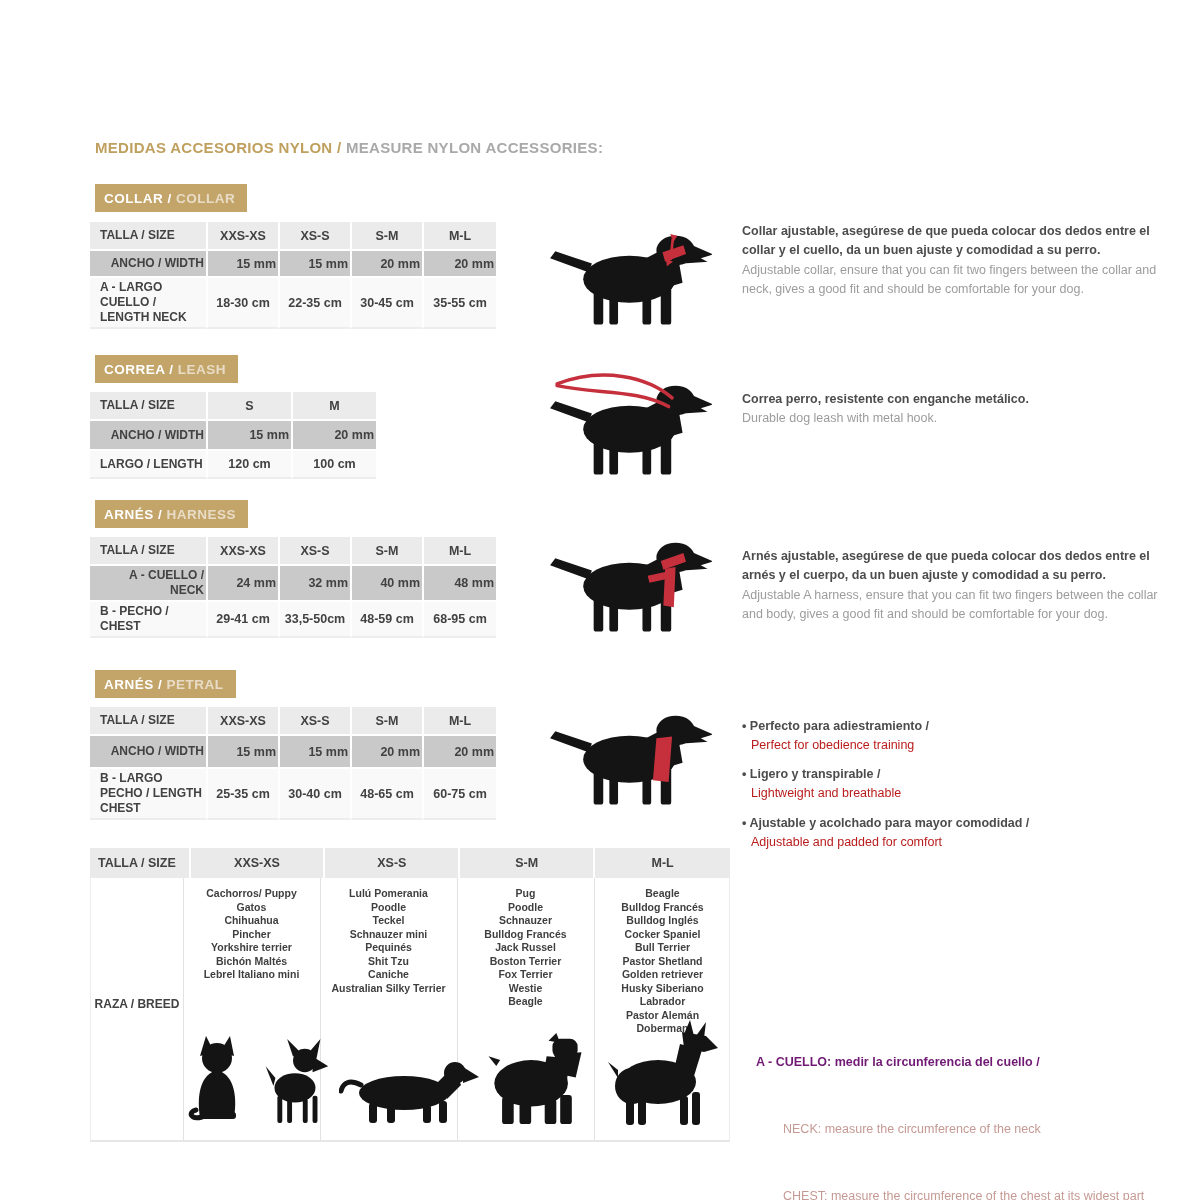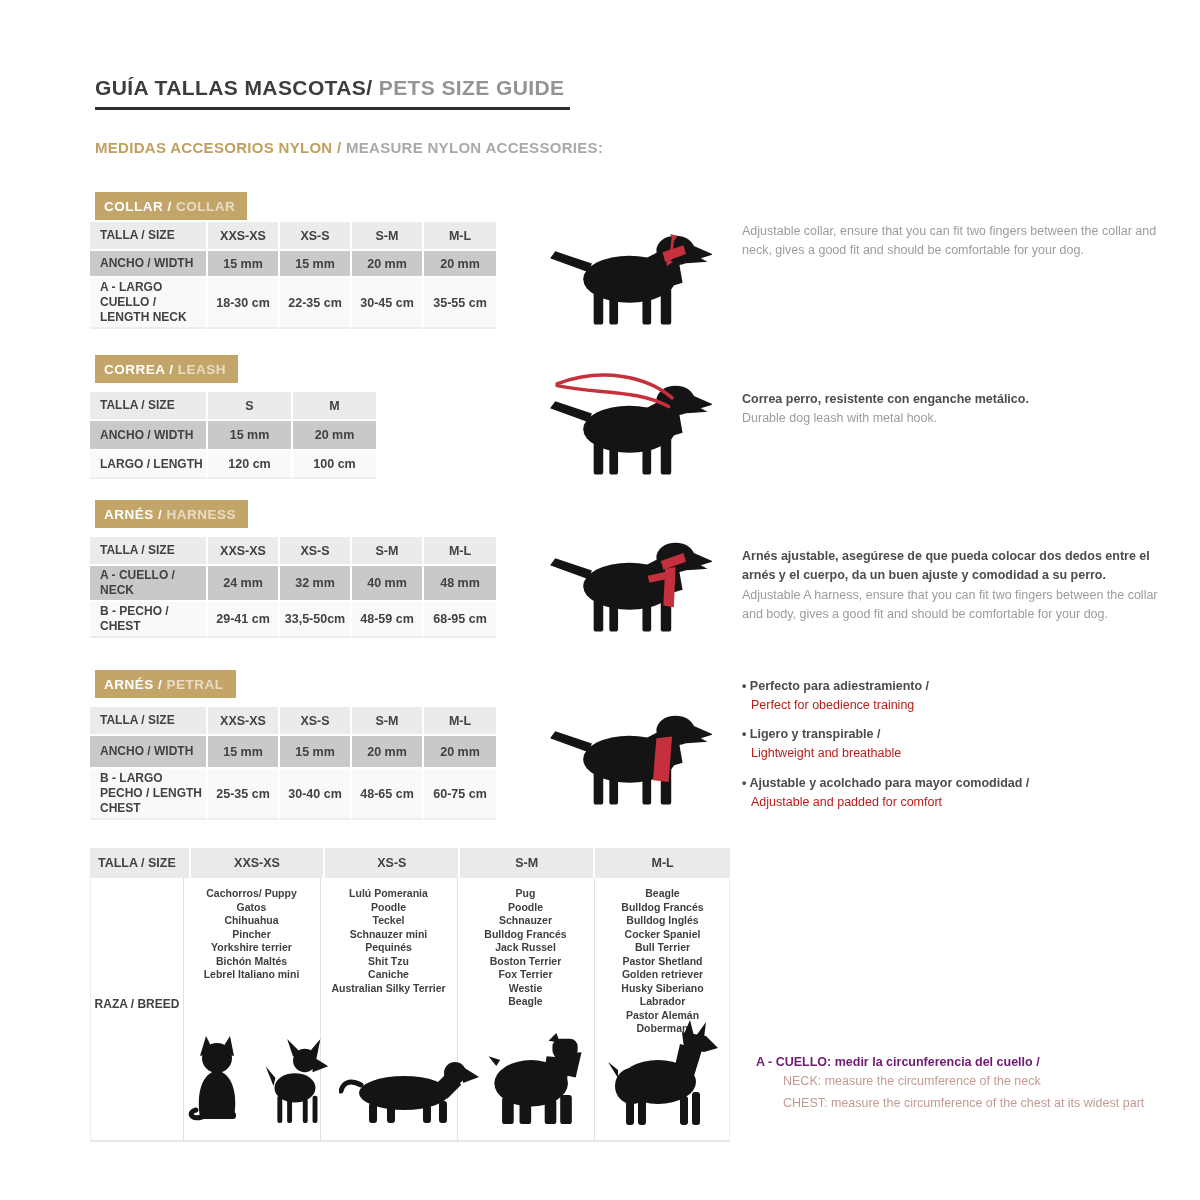--- a/index.html
+++ b/index.html
@@ -17,21 +17,21 @@
   .badge{position:absolute;left:95px;display:inline-block;background:#c3a469;
          padding:5px 12px 5px 9px;}
   .badge-es{font-size:13.5px;font-weight:bold;color:#fff;letter-spacing:.5px;}
   .badge-en{font-size:13.5px;font-weight:bold;color:rgba(255,255,255,.62);letter-spacing:.5px;}
   
   table.size{position:absolute;border-collapse:separate;border-spacing:0;table-layout:fixed;}
   table.size td{font-size:12.5px;font-weight:bold;color:#424242;text-align:center;
                 vertical-align:middle;border-left:2px solid #fff;padding:2px 2px;}
   table.size td.lbl{text-align:left;padding-left:10px;border-left:none;font-size:12px;line-height:1.25;}
   table.size tr.rh td{background:#ebebeb;}
-  table.size tr.rm td{background:#c9c9c9;border-top:2px solid #fff;}
+  table.size tr.rm td{background:#c9c9c9;border-top:2px solid #fff;text-align:right;}
   table.size tr.rb td{background:#f9f9f9;border-top:2px solid #fff;border-bottom:2px solid #ededed;}
   .t-collar tr:nth-child(1){height:27px}.t-collar tr:nth-child(2){height:27px}.t-collar tr:nth-child(3){height:44px}
   .t-leash  tr:nth-child(1){height:27px}.t-leash  tr:nth-child(2){height:30px}.t-leash  tr:nth-child(3){height:30px}
   .t-harn   tr:nth-child(1){height:27px}.t-harn   tr:nth-child(2){height:34px}.t-harn   tr:nth-child(3){height:36px}
   .t-pet    tr:nth-child(1){height:27px}.t-pet    tr:nth-child(2){height:33px}.t-pet    tr:nth-child(3){height:46px}
   
   .desc{position:absolute;width:428px;}
   .desc-es{font-size:12.5px;font-weight:bold;color:#4c4c4c;line-height:1.55;}
   .desc-en{font-size:12.5px;font-weight:normal;color:#9c9c9c;line-height:1.55;}
   .bullets{position:absolute;width:430px;}
@@ -51,21 +51,21 @@
   .vline{position:absolute;top:0;bottom:0;width:1px;background:#e2e2e2;}
   .breed-col{position:absolute;top:9px;width:137px;text-align:center;font-size:10.5px;
              font-weight:bold;color:#3f3f3f;line-height:13.5px;white-space:pre-line;}
   .raza{position:absolute;left:0;top:118px;width:92px;text-align:center;font-size:12px;
         font-weight:bold;color:#424242;line-height:1.4;}
   .sil{position:absolute;}
   
   .notes{position:absolute;left:756px;top:1052px;width:440px;}
   .note{margin-bottom:3px;}
   .note-bold{font-size:12.5px;font-weight:bold;color:#701a75;line-height:1.6;}
-  .note-light{font-size:12.5px;color:#c59a94;line-height:1.5;padding-left:27px;}
+  .note-light{font-size:12.5px;color:#c59a94;line-height:1.5;padding-left:27px;margin-top:48px;}
   svg{display:block;}
 </style>
 </head>
 <body>
 
 <div class="page">
 
   <svg width="0" height="0" style="position:absolute" aria-hidden="true">
     <defs>
       <g id="dog-base" fill="#141414">
@@ -76,28 +76,25 @@
         <polygon points="158,32 192,47 188,56 158,58"></polygon>
         <polygon points="192,48 179,52 190,58" fill="#ffffff"></polygon>
         <rect x="56" y="84" width="11" height="44" rx="3"></rect>
         <rect x="74" y="86" width="10" height="42" rx="3"></rect>
         <rect x="112" y="86" width="10" height="42" rx="3"></rect>
         <rect x="133" y="82" width="12" height="46" rx="3"></rect>
       </g>
     </defs>
   </svg>
 
-  <div class="title-wrap">
-    <span class="title-es">GUÍA TALLAS MASCOTAS/</span><span class="title-en"> PETS SIZE GUIDE</span>
-  </div>
   <div class="subtitle">
     <span class="subtitle-es">MEDIDAS ACCESORIOS NYLON / </span><span class="subtitle-en">MEASURE NYLON ACCESSORIES:</span>
   </div>
 
-  <div class="badge" style="top:192px">
+  <div class="badge" style="top:184px">
     <span class="badge-es">COLLAR / </span><span class="badge-en">COLLAR</span>
   </div>
   <table class="size t-collar" style="left:90px;top:222px;width:406px">
     <colgroup>
         <col style="width:116px">
         <col style="width:72px">
         <col style="width:72px">
         <col style="width:72px">
         <col style="width:74px">
       </colgroup>
@@ -128,20 +125,21 @@
   <svg class="sil" style="left:533px;top:213px" width="198" height="122" viewBox="0 0 200 140">
     <use href="#dog-base"></use>
     <g fill="#c5303c">
       <polygon points="144,24 152,26 147,34"></polygon>
       <rect x="144" y="30" width="3" height="24" transform="rotate(6 146 42)"></rect>
       <polygon points="139,52 147,56 140,61"></polygon>
       <polygon points="135,45 159,37 162,47 138,56"></polygon>
     </g>
   </svg>
   <div class="desc" style="left:742px;top:222px">
+    <div class="desc-es">Collar ajustable, asegúrese de que pueda colocar dos dedos entre el collar y el cuello, da un buen ajuste y comodidad a su perro.</div>
     <div class="desc-en">Adjustable collar, ensure that you can fit two fingers between the collar and neck, gives a good fit and should be comfortable for your dog.</div>
   </div>
 
   <div class="badge" style="top:355px">
     <span class="badge-es">CORREA / </span><span class="badge-en">LEASH</span>
   </div>
   <table class="size t-leash" style="left:90px;top:392px;width:286px">
     <colgroup>
         <col style="width:116px">
         <col style="width:85px">
@@ -261,21 +259,21 @@
   </tbody>
     </table>
   <svg class="sil" style="left:533px;top:693px" width="198" height="122" viewBox="0 0 200 140">
     <use href="#dog-base"></use>
     <g fill="#c5303c">
       <polygon points="128,52 146,50 142,102 124,100"></polygon>
       <polygon points="132,54 140,56 135,62"></polygon>
       <polygon points="130,92 138,94 131,99"></polygon>
     </g>
   </svg>
-  <div class="bullets" style="left:742px;top:676px">
+  <div class="bullets" style="left:742px;top:716px">
     <div class="bullet">
       <div class="b-es">Perfecto para adiestramiento /</div>
       <div class="b-en">Perfect for obedience training</div>
     </div>
     <div class="bullet">
       <div class="b-es">Ligero y transpirable /</div>
       <div class="b-en">Lightweight and breathable</div>
     </div>
     <div class="bullet">
       <div class="b-es">Ajustable y acolchado para mayor comodidad /</div>

